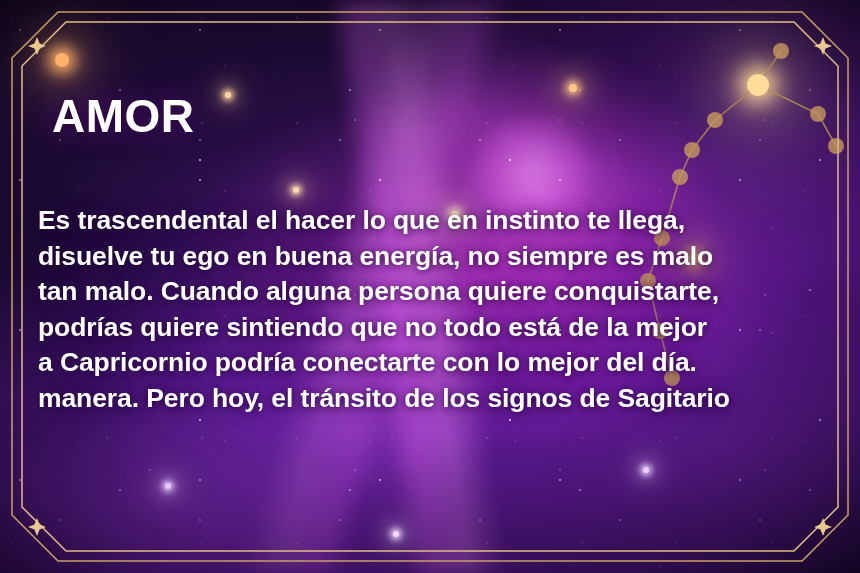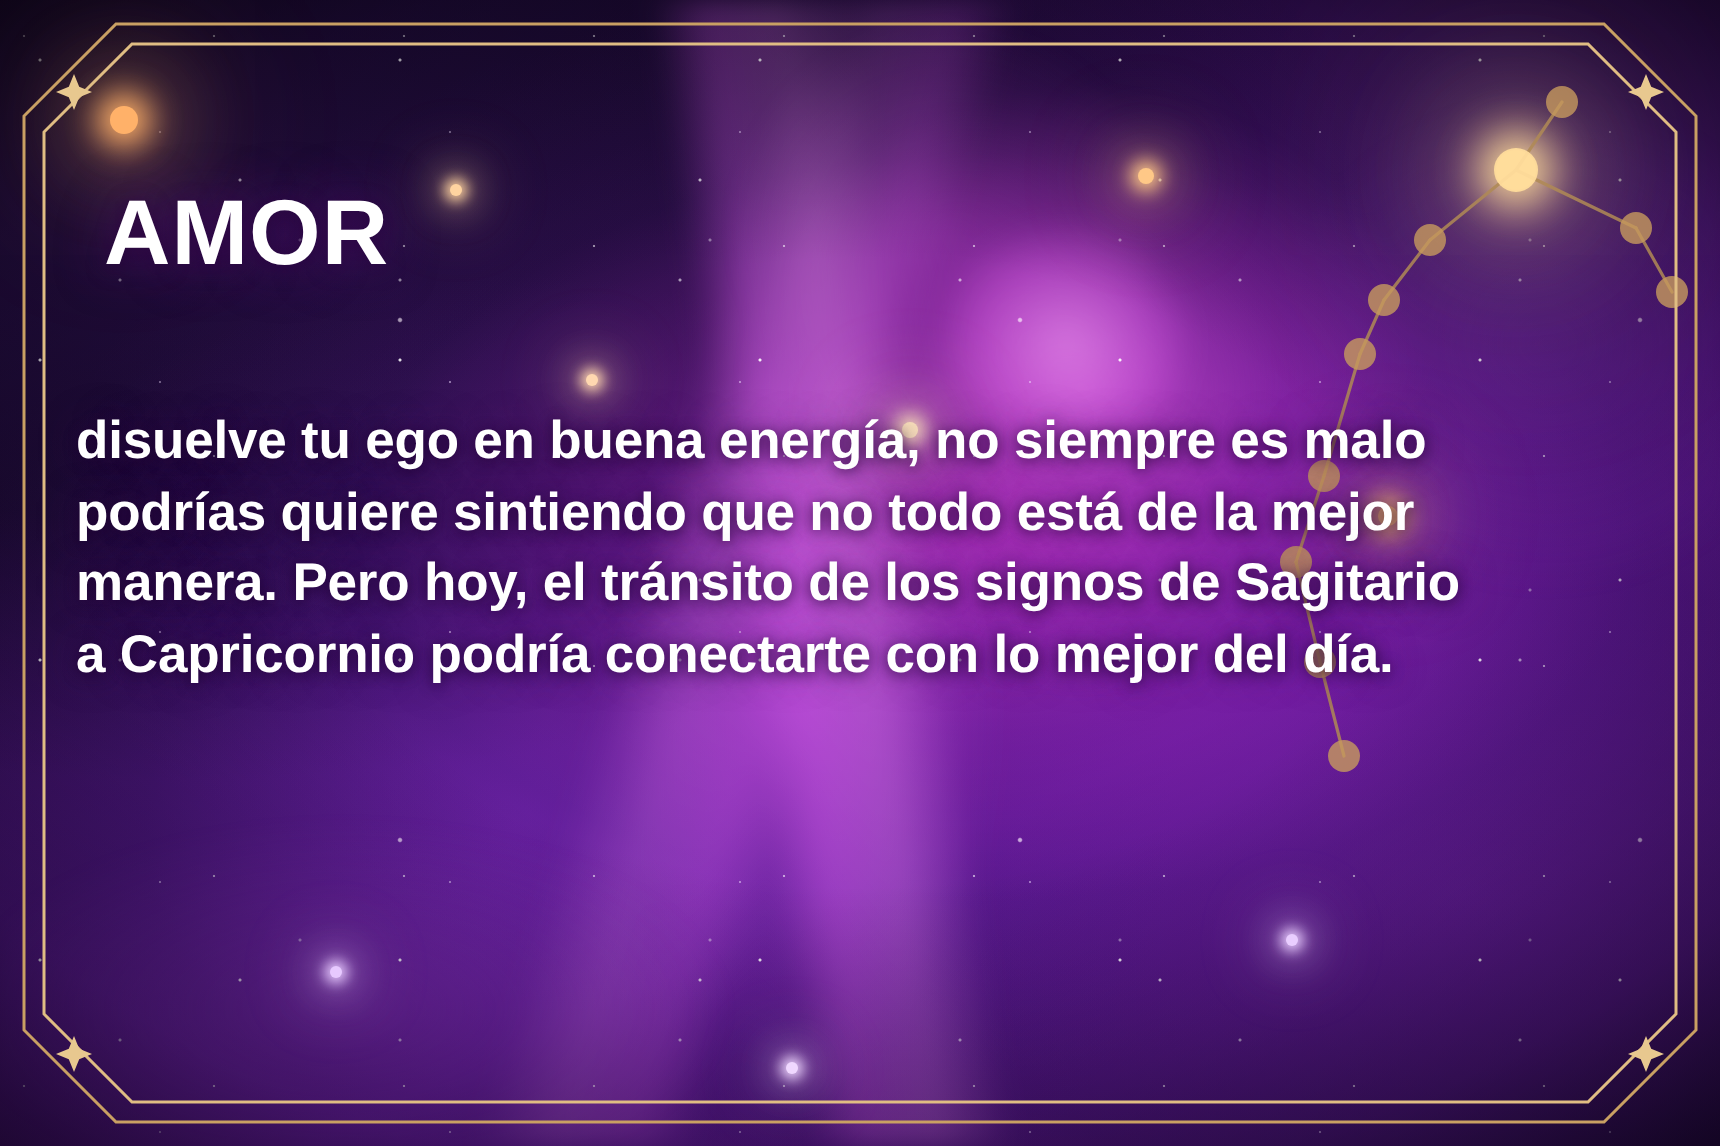--- a/index.html
+++ b/index.html
@@ -203,20 +203,22 @@
       <path d="M 37 37 L 39.6 43.4 L 46 46 L 39.6 48.6 L 37 55 L 34.4 48.6 L 28 46 L 34.4 43.4 Z"></path>
       <path d="M 823 37 L 825.6 43.4 L 832 46 L 825.6 48.6 L 823 55 L 820.4 48.6 L 814 46 L 820.4 43.4 Z"></path>
       <path d="M 37 518 L 39.6 524.4 L 46 527 L 39.6 529.6 L 37 536 L 34.4 529.6 L 28 527 L 34.4 524.4 Z"></path>
       <path d="M 823 518 L 825.6 524.4 L 832 527 L 825.6 529.6 L 823 536 L 820.4 529.6 L 814 527 L 820.4 524.4 Z"></path>
     </g>
   </svg>
 
   <div id="content">
     <h1 id="title">AMOR</h1>
     <p id="body-text">
+        <span class="ln">Es trascendental el hacer lo que en instinto te llega,</span>
         <span class="ln">disuelve tu ego en buena energía, no siempre es malo</span>
+        <span class="ln">tan malo. Cuando alguna persona quiere conquistarte,</span>
         <span class="ln">podrías quiere sintiendo que no todo está de la mejor</span>
+        <span class="ln">a Capricornio podría conectarte con lo mejor del día.</span>
         <span class="ln">manera. Pero hoy, el tránsito de los signos de Sagitario</span>
-        <span class="ln">a Capricornio podría conectarte con lo mejor del día.</span>
       </p>
   </div>
 
 </div>
 
 </body></html>

